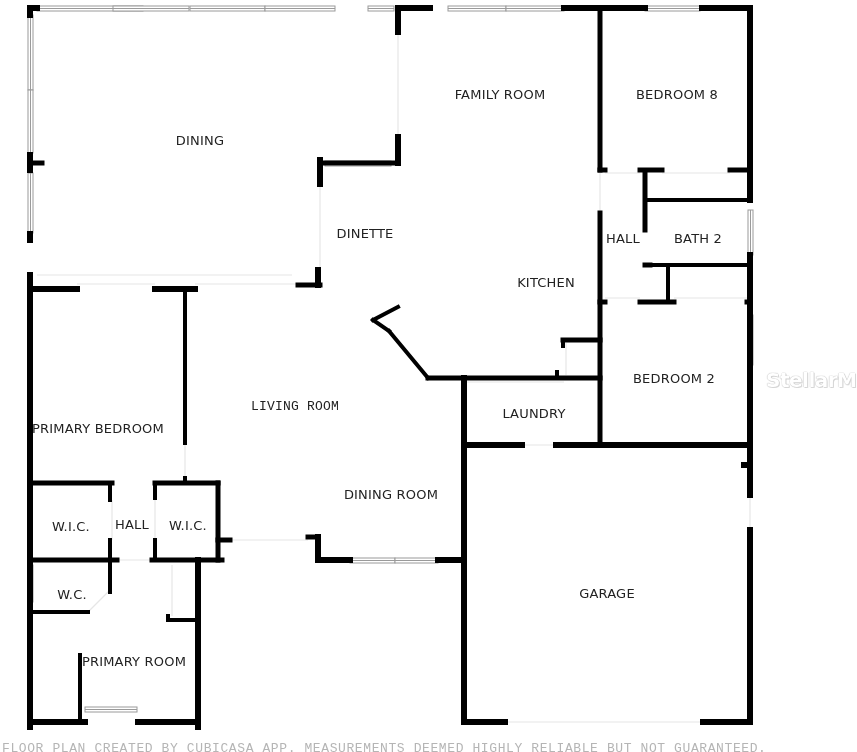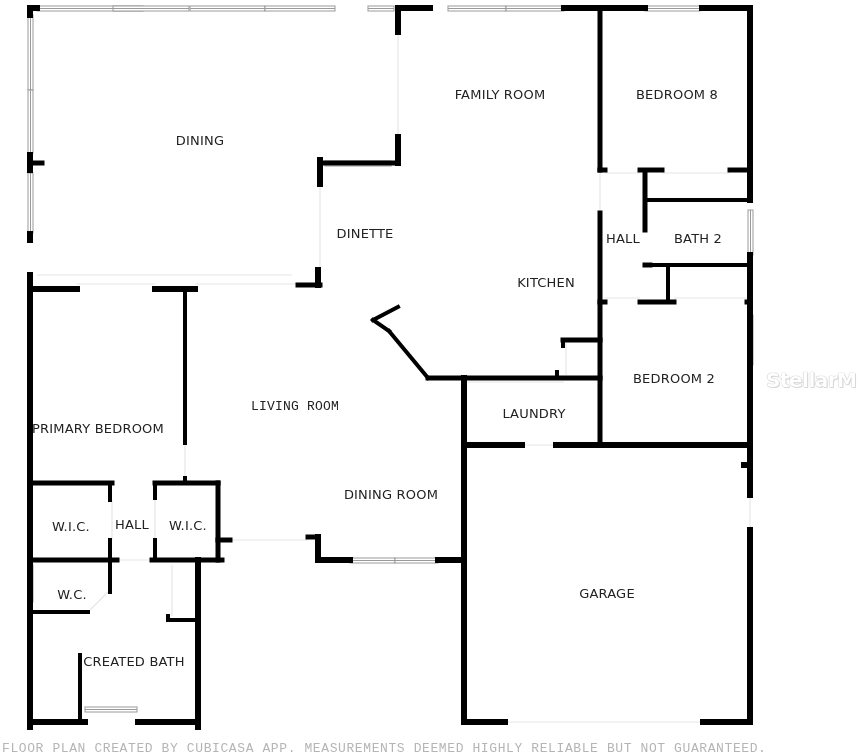--- a/index.html
+++ b/index.html
@@ -202,18 +202,18 @@
     <div class="room-label" style="left: 522px; top: 282px; margin-left: 24px;">KITCHEN</div>
     <div class="room-label" style="left: 98px; top: 392px; margin-top: 36px;">PRIMARY BEDROOM</div>
     <div class="room-label" style="left: 295px; top: 406px; font-family: Liberation Mono, monospace;">LIVING ROOM</div>
     <div class="room-label" style="left: 674px; top: 378px;">BEDROOM 2</div>
     <div class="room-label" style="left: 534px; top: 413px;">LAUNDRY</div>
     <div class="room-label" style="left: 391px; top: 494px;">DINING ROOM</div>
     <div class="room-label" style="left: 71px; top: 526px;">W.I.C.</div>
     <div class="room-label" style="left: 132px; top: 524px;">HALL</div>
     <div class="room-label" style="left: 188px; top: 525px;">W.I.C.</div>
     <div class="room-label" style="left: 72px; top: 594px;">W.C.</div>
-    <div class="room-label" style="left: 134px; top: 661px;">CREATED BATH</div>
+    <div class="room-label" style="left: 134px; top: 661px;">PRIMARY ROOM</div>
     <div class="room-label" style="left: 607px; top: 593px;">GARAGE</div>
   </div>
 
 <div class="watermark">StellarMLS</div>
 <div class="footer">FLOOR PLAN CREATED BY CUBICASA APP. MEASUREMENTS DEEMED HIGHLY RELIABLE BUT NOT GUARANTEED.</div>
 
 </body></html>

